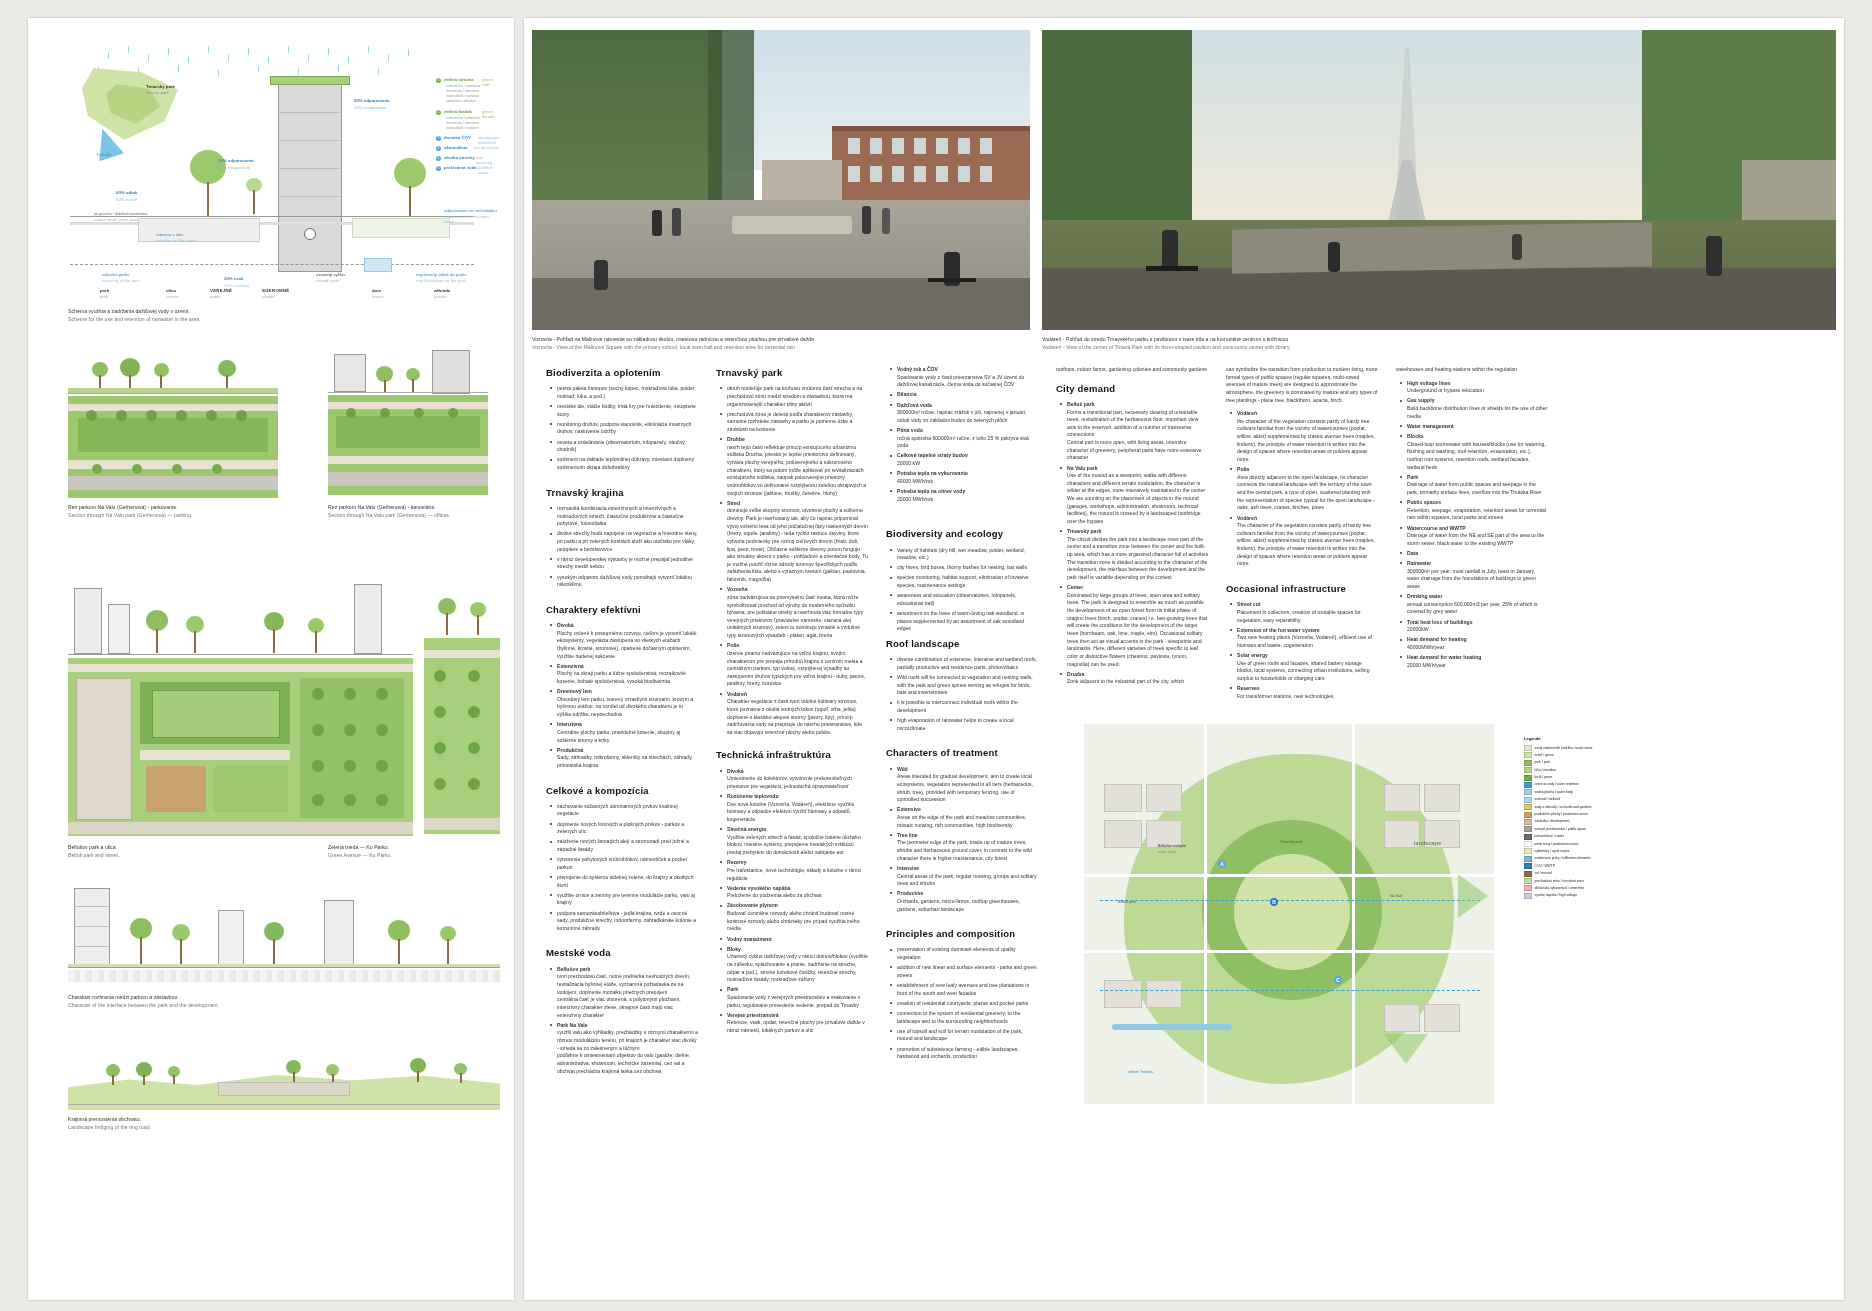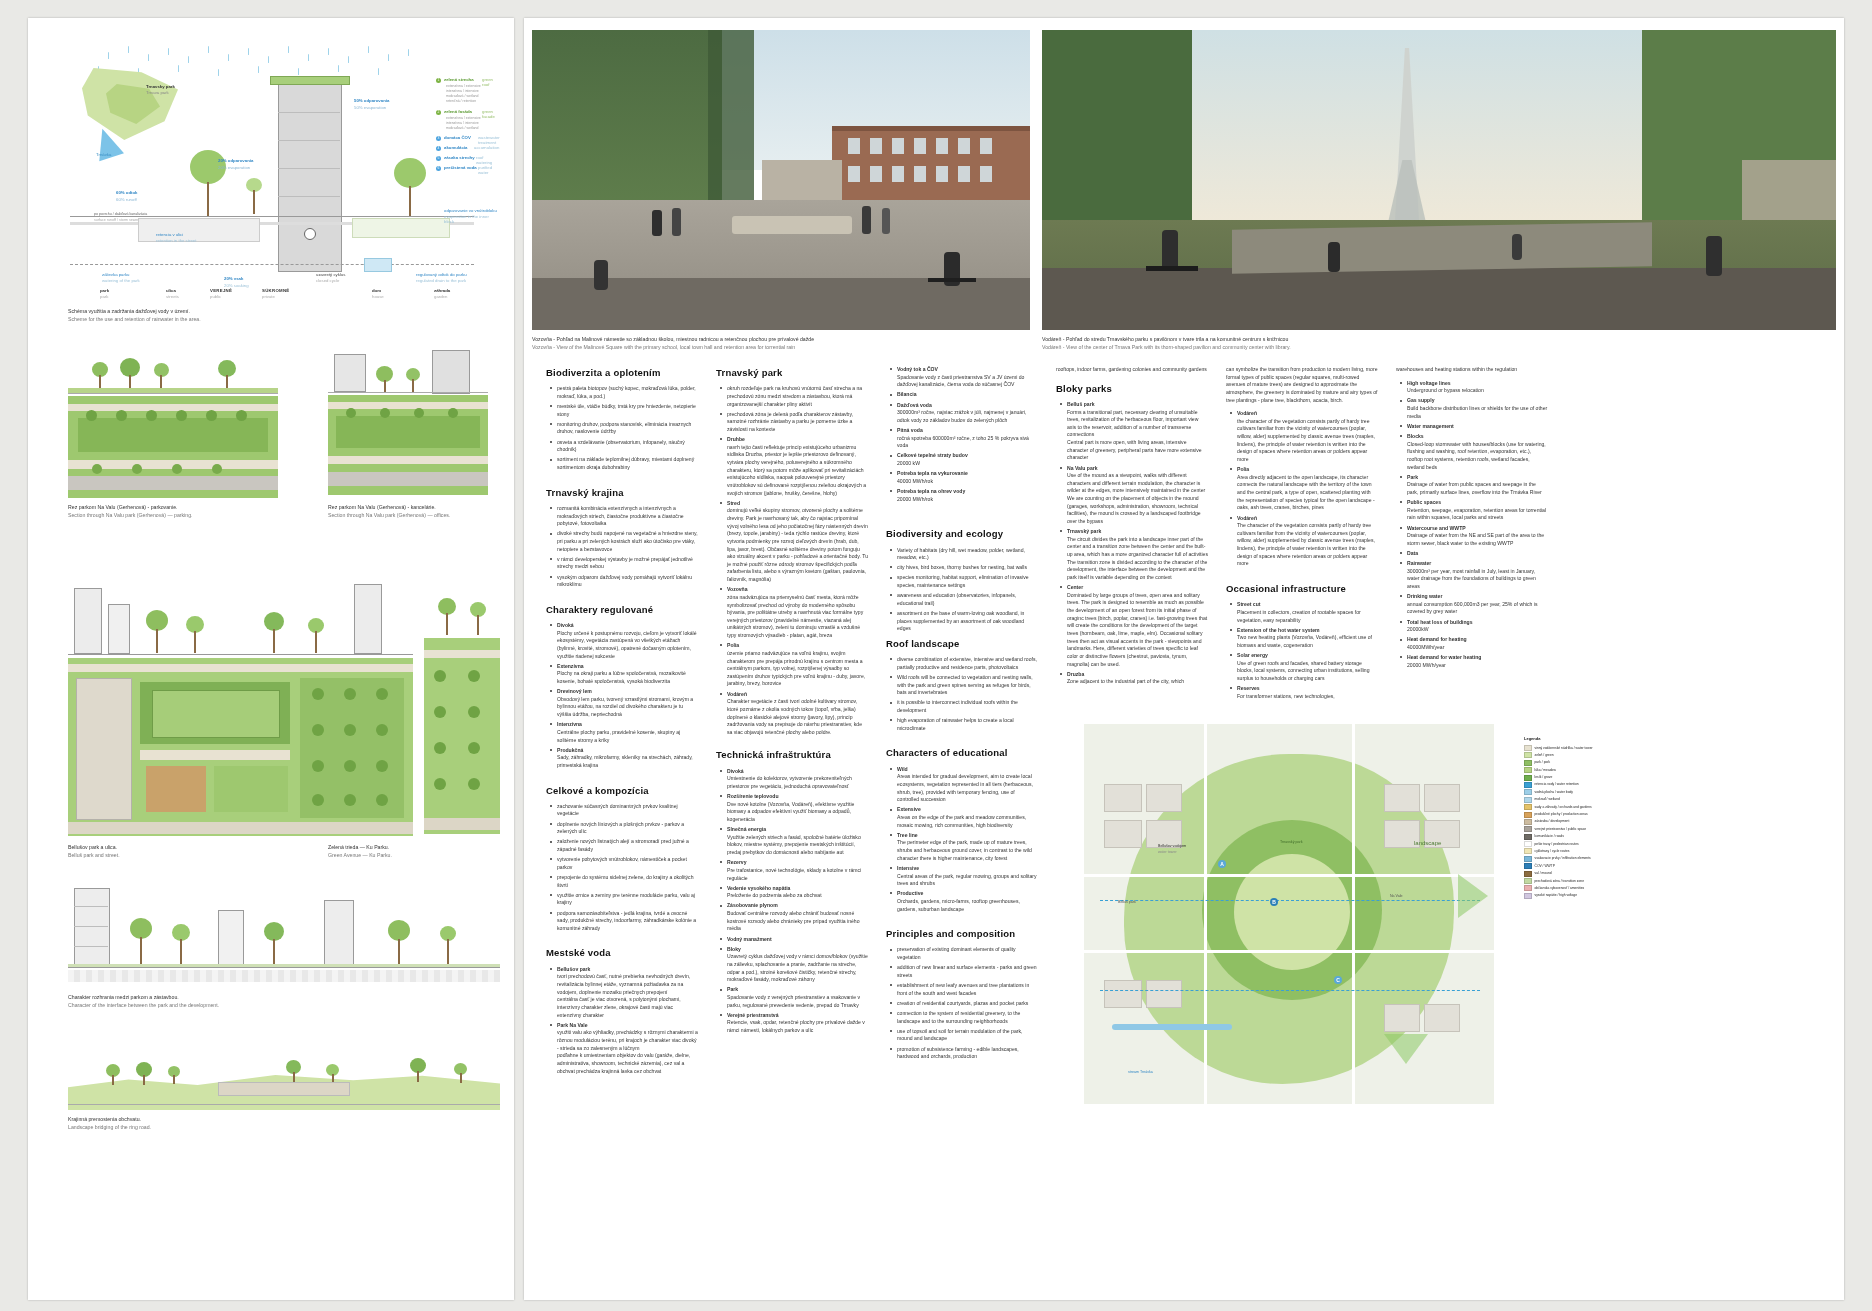--- a/index.html
+++ b/index.html
@@ -439,21 +439,21 @@
     </ul>
 
     <h3 class="sec" style="margin-top:14px">Trnavský krajina</h3>
     <ul class="b">
       <li>rozmanitá kombinácia extenzívnych a intenzívnych a mokraďových striech, čiastočne produktívne a čiastočne pobytové, fotovoltaika</li>
       <li>divoké strechy budú napojené na vegetačné a hniezdne steny, pri parku a pri zelených kostrách služí ako útočisko pre vtáky, netopiere a bezstavovce</li>
       <li>v rámci developerskej výstavby je možné prepájať jednotlivé strechy medzi sebou</li>
       <li>vysokým odparom dažďovej vody pomáhajú vytvoriť lokálnu mikroklímu</li>
     </ul>
 
-    <h3 class="sec" style="margin-top:14px">Charaktery regulované</h3>
+    <h3 class="sec" style="margin-top:14px">Charaktery efektívni</h3>
     <ul class="b">
       <li><b>Divoká</b><br><span>Plochy určené k postupnému rozvoju, cieľom je vytvoriť lokálé ekosystémy, vegetácia zastúpená vo všetkých etážach (bylinné, krovité, stromové), opatrené dočasným oplotením, využitie riadenej sukcesie</span></li>
       <li><b>Extenzívna</b><br><span>Plochy na okraji parku a lúčne spoločenstvá, mozaikovité kosenie, bohaté spoločenstvá, vysoká biodiverzita</span></li>
       <li><b>Drevinový lem</b><br><span>Obvodový lem parku, tvorený vzrastlými stromami, krovým a bylinnou etážou, na rozdiel od divokého charakteru je tu výššia údržba, nepriechodná</span></li>
       <li><b>Intenzívna</b><br><span>Centrálne plochy parku, pravidelné kosenie, skupiny aj solitérne stromy a kríky</span></li>
       <li><b>Produkčná</b><br><span>Sady, záhradky, mikrofarmy, skleníky na strechách, záhrady, primestská krajina</span></li>
     </ul>
 
     <h3 class="sec" style="margin-top:14px">Celkové a kompozícia</h3>
     <ul class="b">
@@ -525,21 +525,21 @@
     </ul>
 
     <h3 class="sec" style="">Roof landscape</h3>
     <ul class="b">
       <li>diverse combination of extensive, intensive and wetland roofs, partially productive and residence parts, photovoltaics</li>
       <li>Wild roofs will be connected to vegetation and nesting walls, with the park and green spines serving as refuges for birds, bats and invertebrates</li>
       <li>it is possible to interconnect individual roofs within the development</li>
       <li>high evaporation of rainwater helps to create a local microclimate</li>
     </ul>
 
-    <h3 class="sec" style="margin-top:14px">Characters of educational</h3>
+    <h3 class="sec" style="margin-top:14px">Characters of treatment</h3>
     <ul class="b">
       <li><b>Wild</b><br><span>Areas intended for gradual development, aim to create local ecosystems, vegetation represented in all tiers (herbaceous, shrub, tree), provided with temporary fencing, use of controlled succession</span></li>
       <li><b>Extensive</b><br><span>Areas on the edge of the park and meadow communities, mosaic mowing, rich communities, high biodiversity</span></li>
       <li><b>Tree line</b><br><span>The perimeter edge of the park, made up of mature trees, shrubs and herbaceous ground cover, in contrast to the wild character there is higher maintenance, city forest</span></li>
       <li><b>Intensive</b><br><span>Central areas of the park, regular mowing, groups and solitary trees and shrubs</span></li>
       <li><b>Productive</b><br><span>Orchards, gardens, micro-farms, rooftop greenhouses, gardens, suburban landscape</span></li>
     </ul>
 
     <h3 class="sec" style="margin-top:14px">Principles and composition</h3>
     <ul class="b">
@@ -548,21 +548,21 @@
       <li>establishment of new leafy avenues and tree plantations in front of the south and west facades</li>
       <li>creation of residential courtyards, plazas and pocket parks</li>
       <li>connection to the system of residential greenery, to the landscape and to the surrounding neighborhoods</li>
       <li>use of topsoil and soil for terrain modulation of the park, mound and landscape</li>
       <li>promotion of subsistence farming - edible landscapes, hardwood and orchards, production</li>
     </ul>
   </div>
 
   <div class="col en-col" style="left:532px;top:348px;width:152px;">
     <div style="margin-bottom:6px">rooftops, indoor farms, gardening colonies and community gardens</div>
-    <h3 class="sec" style="margin-top:8px">Bloky parks</h3>
+    <h3 class="sec" style="margin-top:8px">City demand</h3>
     <ul class="b">
       <li><b>Belluš park</b><br>
         <span>Forms a transitional part, necessary clearing of unsuitable trees, revitalization of the herbaceous floor, important view axis to the reservoir, addition of a number of transverse connections</span><br>
         <span>Central part is more open, with living areas, intensive character of greenery, peripheral parts have more extensive character</span></li>
       <li><b>Na Valu park</b><br>
         <span>Use of the mound as a viewpoint, walks with different characters and different terrain modulation, the character is wilder at the edges, more intensively maintained in the center</span><br>
         <span>We are counting on the placement of objects in the mound (garages, workshops, administration, showroom, technical facilities), the mound is crossed by a landscaped footbridge over the bypass</span></li>
       <li><b>Trnavský park</b><br>
         <span>The circuit divides the park into a landscape inner part of the center and a transition zone between the center and the built-up area, which has a more organized character full of activities</span><br>
         <span>The transition zone is divided according to the character of the development, the interface between the development and the park itself is variable depending on the context</span></li>

